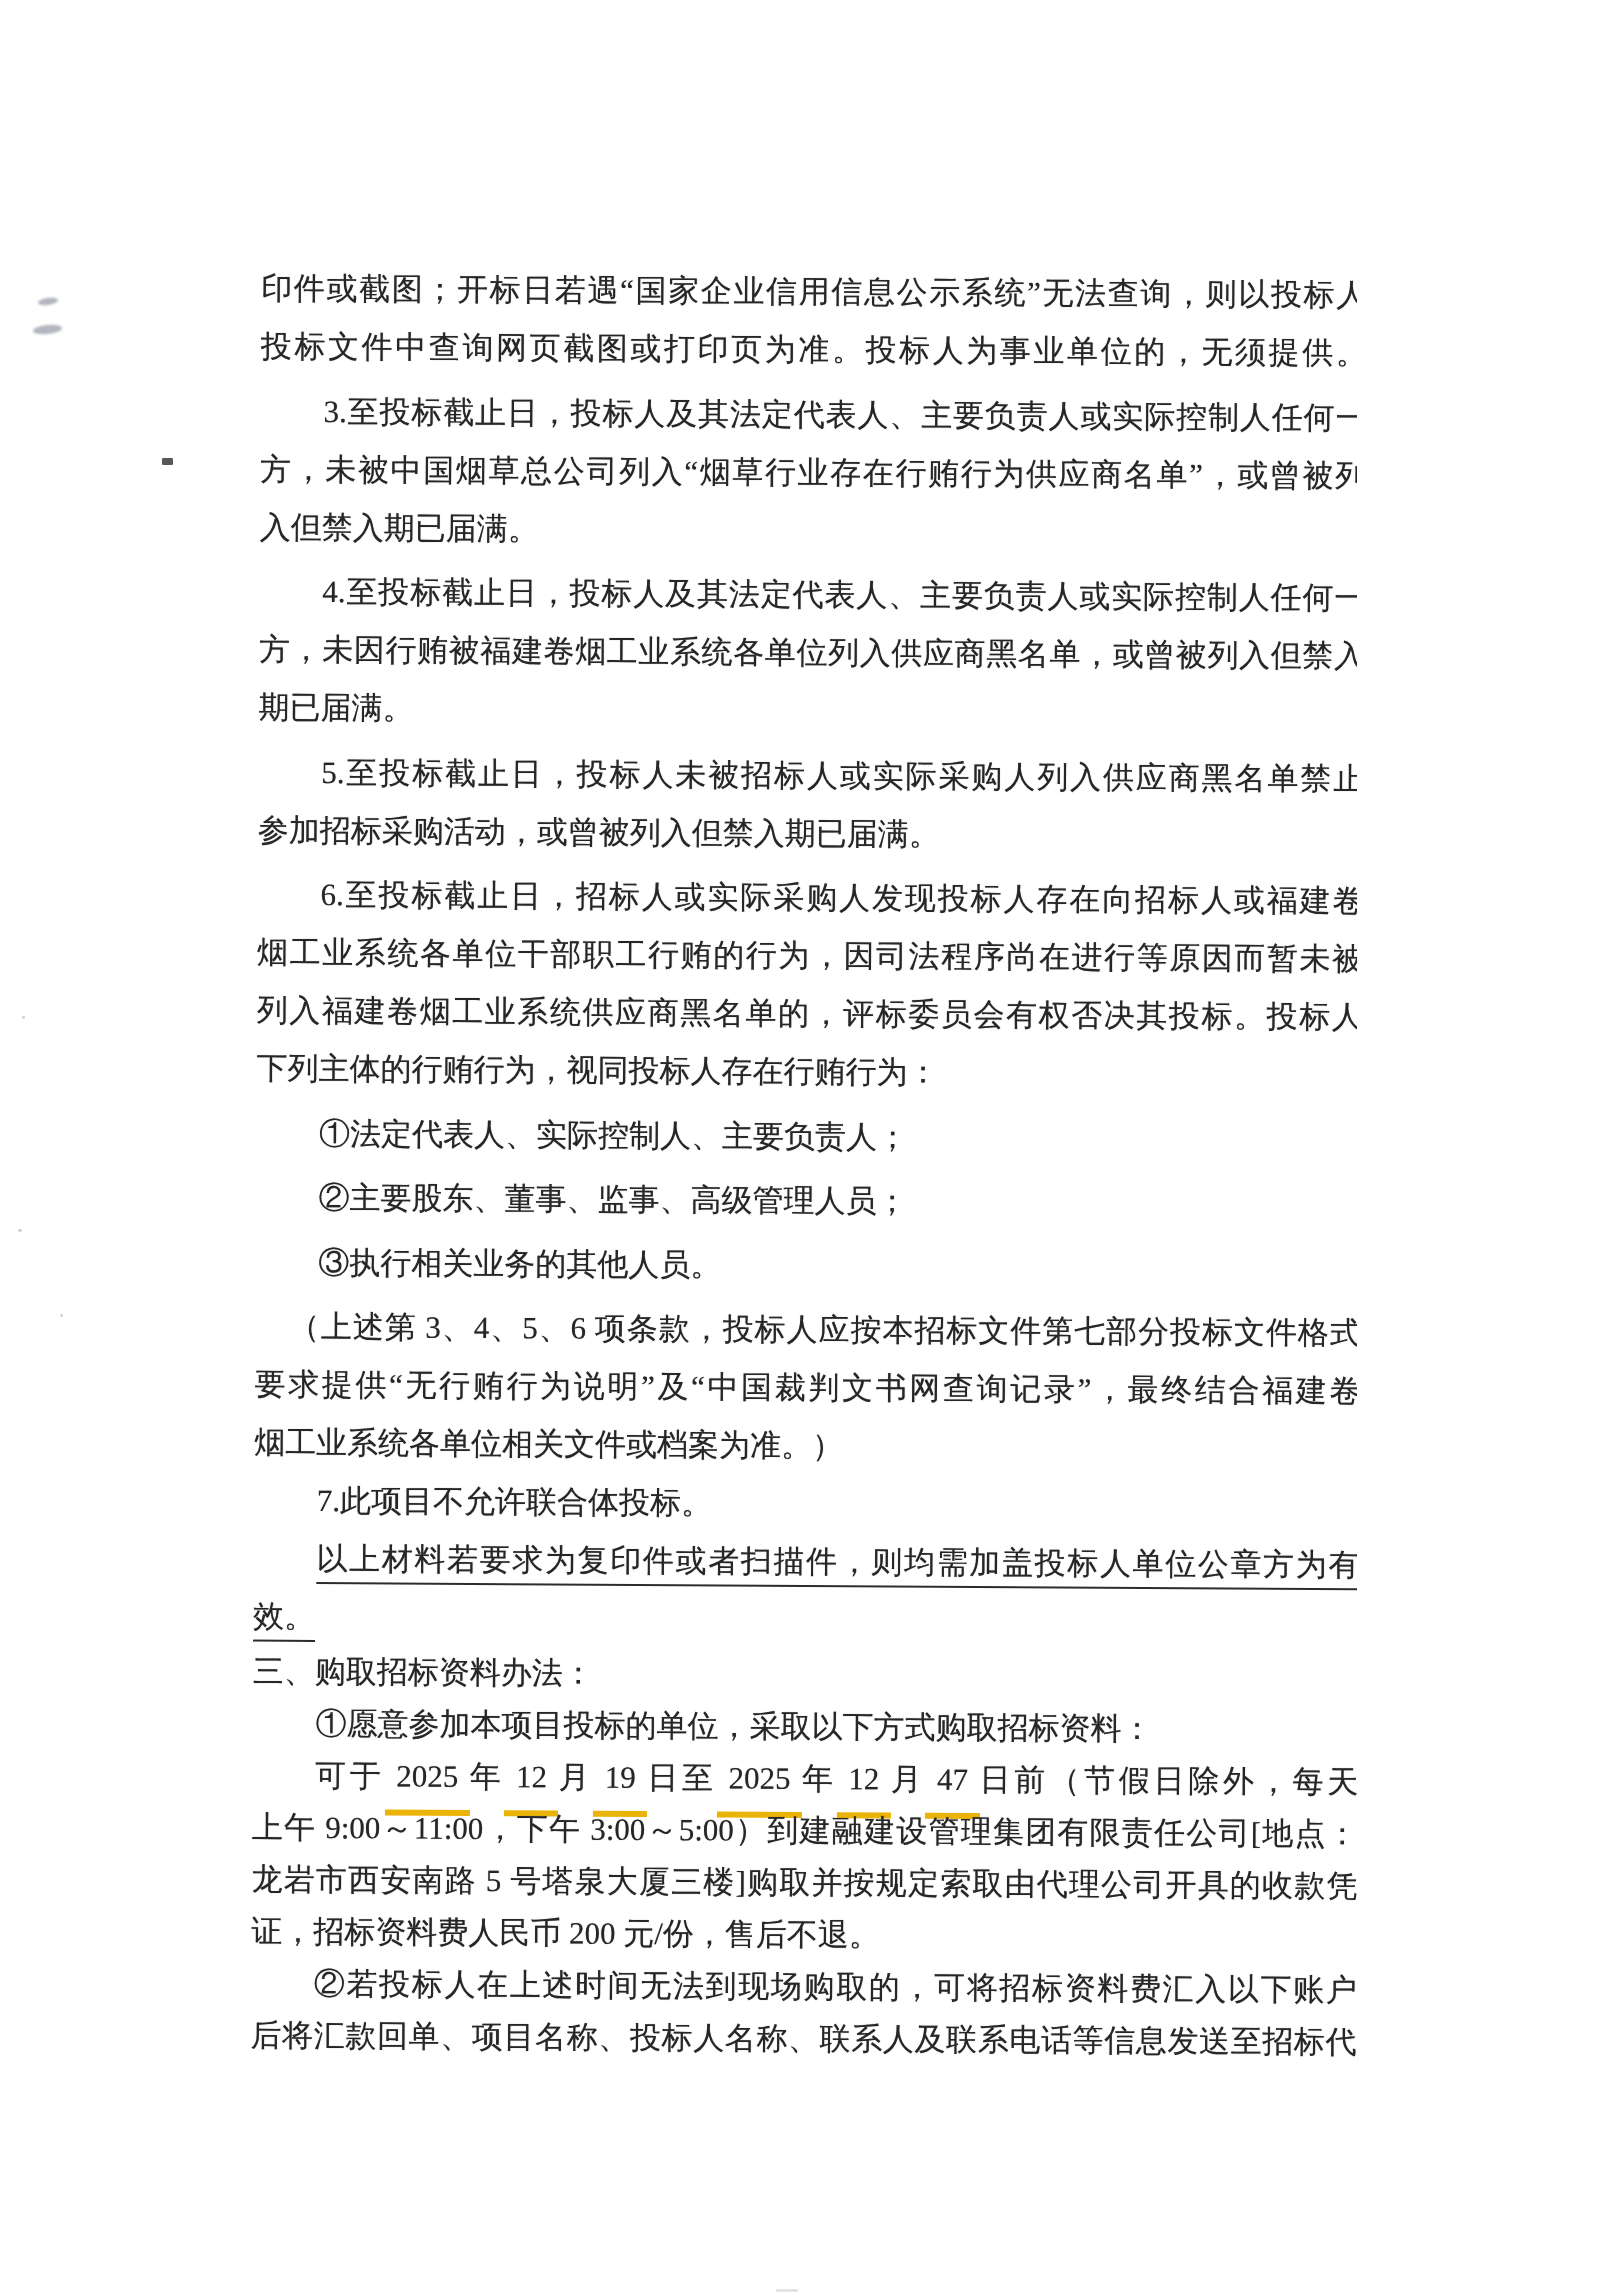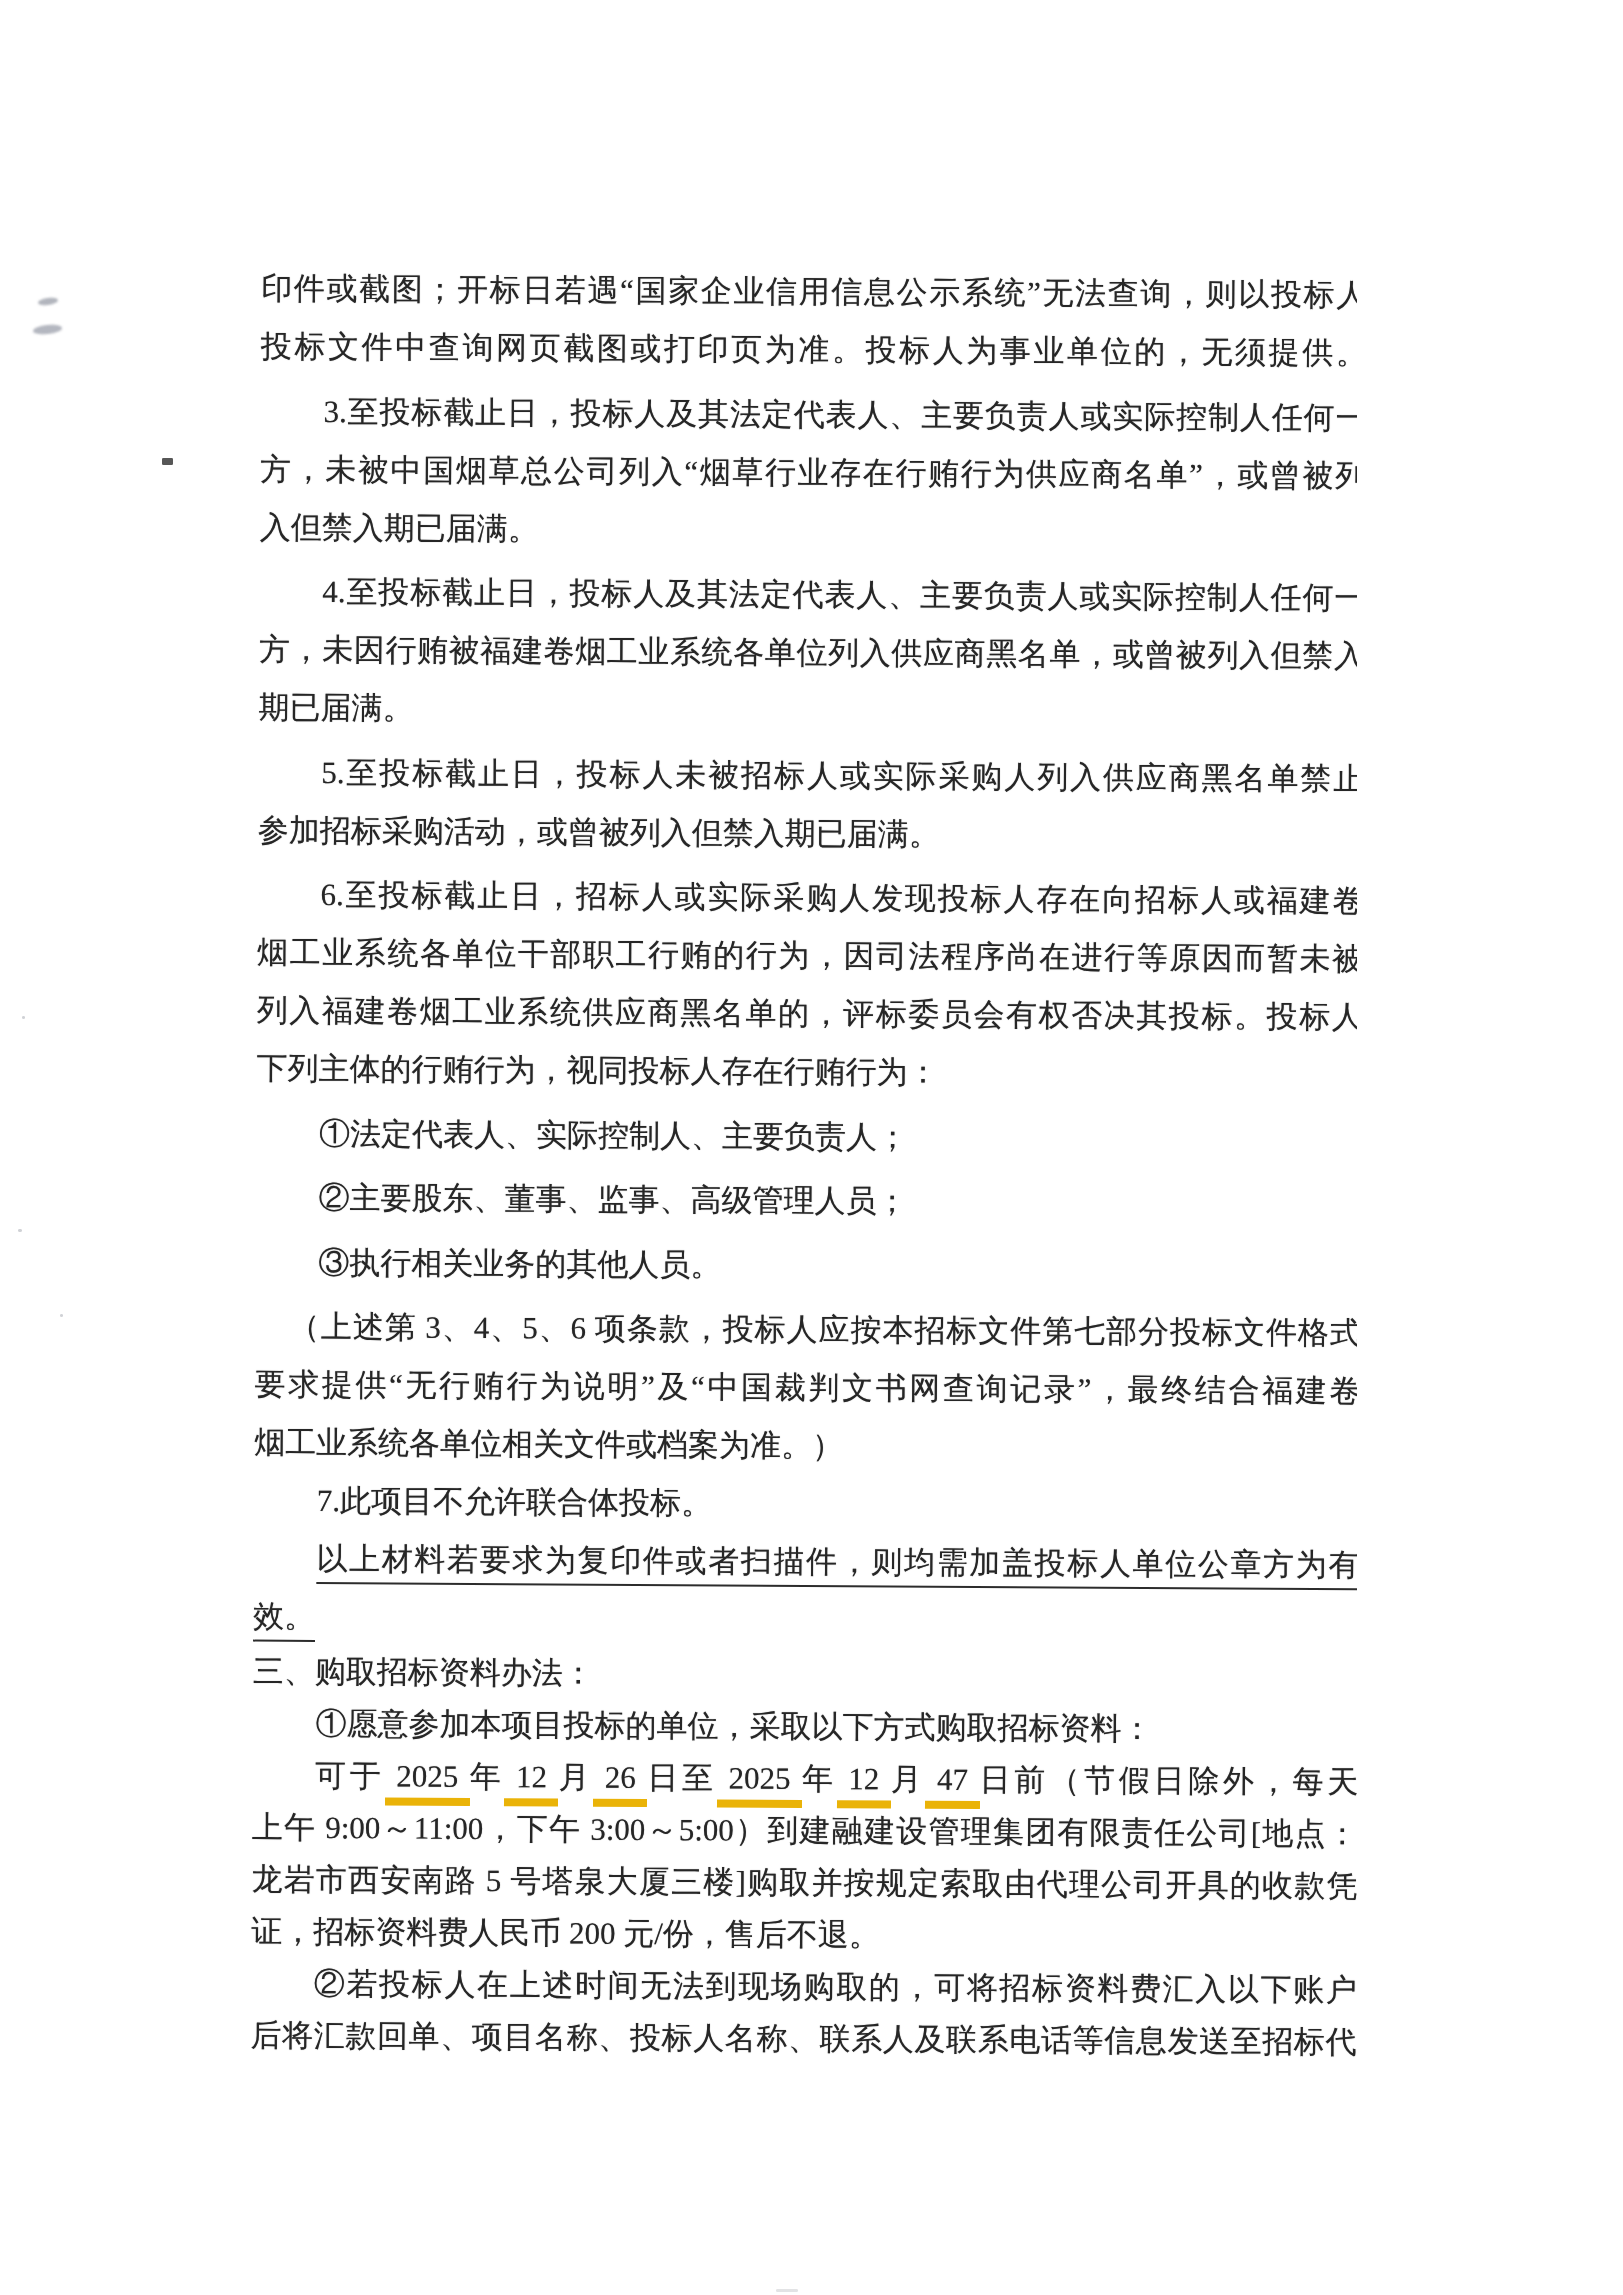--- a/index.html
+++ b/index.html
@@ -14,21 +14,21 @@
     transform:rotate(0.35deg);transform-origin:50% 40%;
     text-shadow:0 0 0.9px rgba(30,30,30,.55);
   }
   .ln{height:58px;line-height:58px;white-space:normal;}
   .s2 .ln{height:52px;line-height:52px;}
   .full{text-align:justify;text-align-last:justify;text-justify:inter-character;}
   .ind{padding-left:63px;}
   .ind-sm{padding-left:34px;}
   .gap{margin-top:6.5px;}
   .ulwrap{border-bottom:2.6px solid #2c2c2c;padding-bottom:5.9px;}
-  .u{border-bottom:8px solid #eab308;padding-bottom:4px;}
+  .u{border-bottom:6px solid #eab308;padding-bottom:16px;}
   
   .smudge{position:absolute;border-radius:50%;filter:blur(1px);}
   .smudge-a{left:38px;top:298px;width:19.6px;height:6.5px;background:rgba(115,120,135,.55);transform:rotate(-8deg);}
   .smudge-b{left:33px;top:325px;width:29px;height:8.5px;background:rgba(105,112,130,.5);transform:rotate(-6deg);}
   .inkmark{position:absolute;left:162px;top:458px;width:11px;height:6.5px;background:#3a3a3a;opacity:.85;filter:blur(0.4px);border-radius:1.3px;}
   .speck{position:absolute;width:3.3px;height:2.6px;background:#8a8f99;opacity:.4;border-radius:50%;}
   .speck-1{left:22px;top:1016px;}
   .speck-2{left:18.3px;top:1229px;}
   .speck-3{left:60px;top:1314px;}
   .speck-4{left:776px;top:2289px;width:22px;height:2.6px;opacity:.25;border-radius:1.3px;}
@@ -79,21 +79,21 @@
 
     <div class="ln ind">7.此项目不允许联合体投标。</div>
 
     <div class="ln full ind"><span class="ulwrap">以上材料若要求为复印件或者扫描件，则均需加盖投标人单位公章方为有</span></div>
     <div class="ln"><span class="ulwrap">效。</span></div>
 
     <div class="s2">
       <div class="ln">三、购取招标资料办法：</div>
       <div class="ln ind">①愿意参加本项目投标的单位，采取以下方式购取招标资料：</div>
 
-      <div class="ln full ind"><span>可于</span><span class="u"> 2025 </span><span>年</span><span class="u"> 12 </span><span>月</span><span class="u"> 26 </span><span>日至</span><span class="u"> 2025 </span><span>年</span><span class="u"> 12 </span><span>月</span><span class="u"> 47 </span><span>日前（节假日除外，每天</span></div>
+      <div class="ln full ind"><span>可于</span><span class="u"> 2025 </span><span>年</span><span class="u"> 12 </span><span>月</span><span class="u"> 19 </span><span>日至</span><span class="u"> 2025 </span><span>年</span><span class="u"> 12 </span><span>月</span><span class="u"> 47 </span><span>日前（节假日除外，每天</span></div>
 
       <div class="ln full">上午 9:00～11:00，下午 3:00～5:00）到建融建设管理集团有限责任公司[地点：</div>
       <div class="ln full">龙岩市西安南路 5 号塔泉大厦三楼]购取并按规定索取由代理公司开具的收款凭</div>
       <div class="ln">证，招标资料费人民币 200 元/份，售后不退。</div>
       <div class="ln full ind">②若投标人在上述时间无法到现场购取的，可将招标资料费汇入以下账户</div>
       <div class="ln full">后将汇款回单、项目名称、投标人名称、联系人及联系电话等信息发送至招标代</div>
     </div>
   </div>
 
   <div class="smudge smudge-a"></div>

